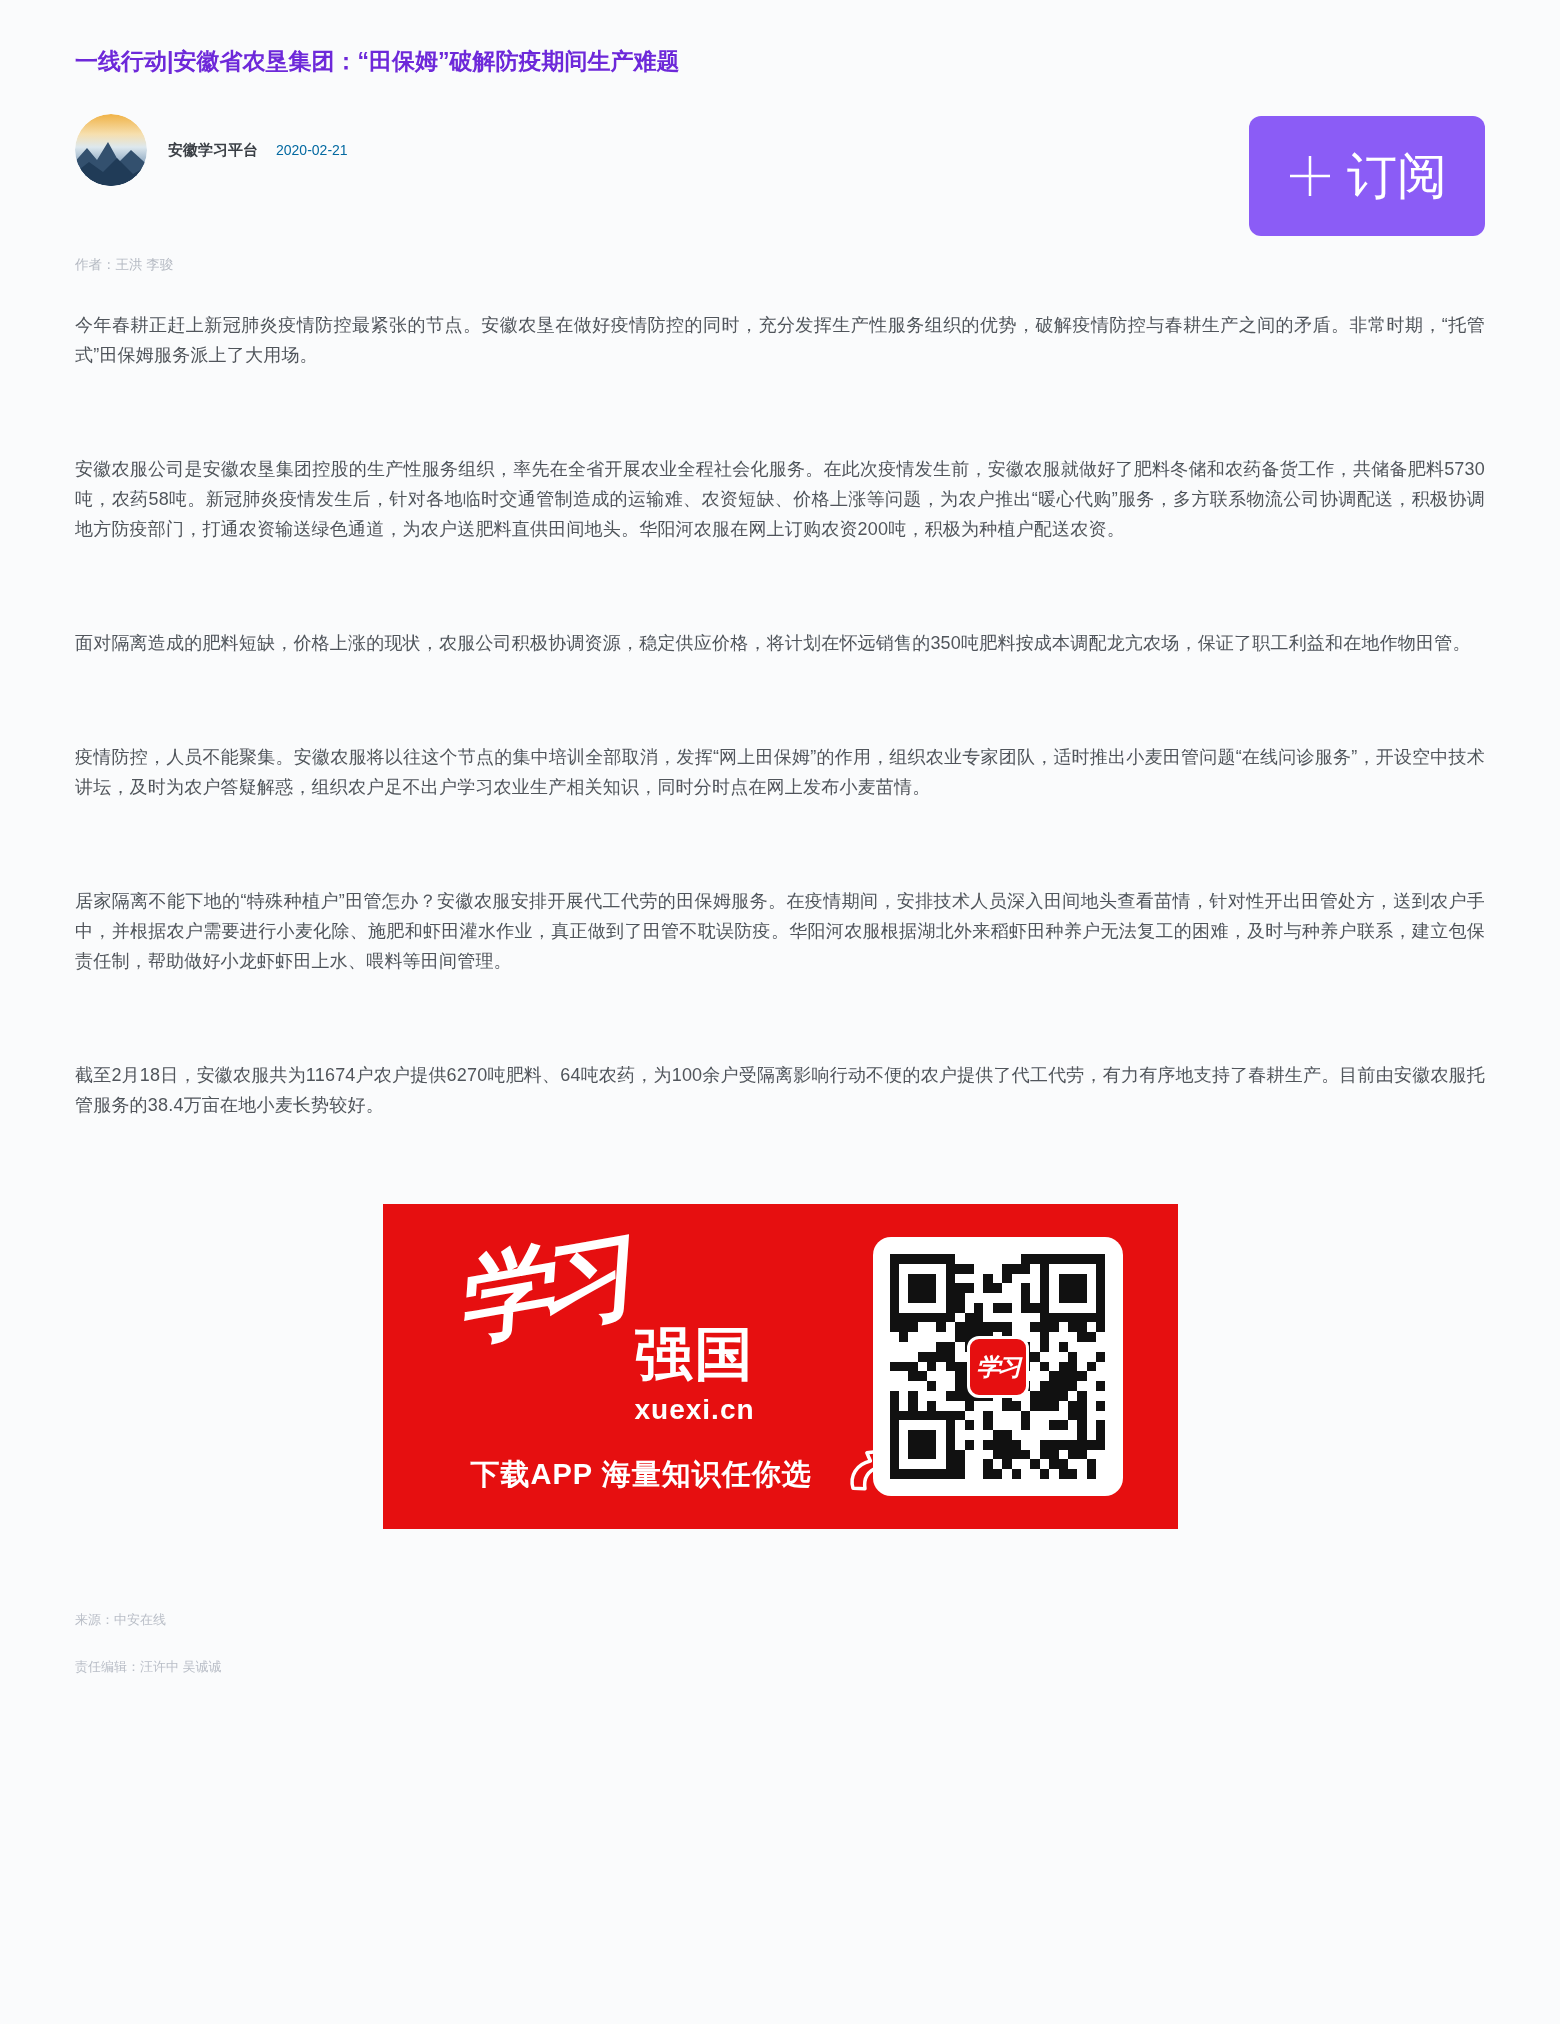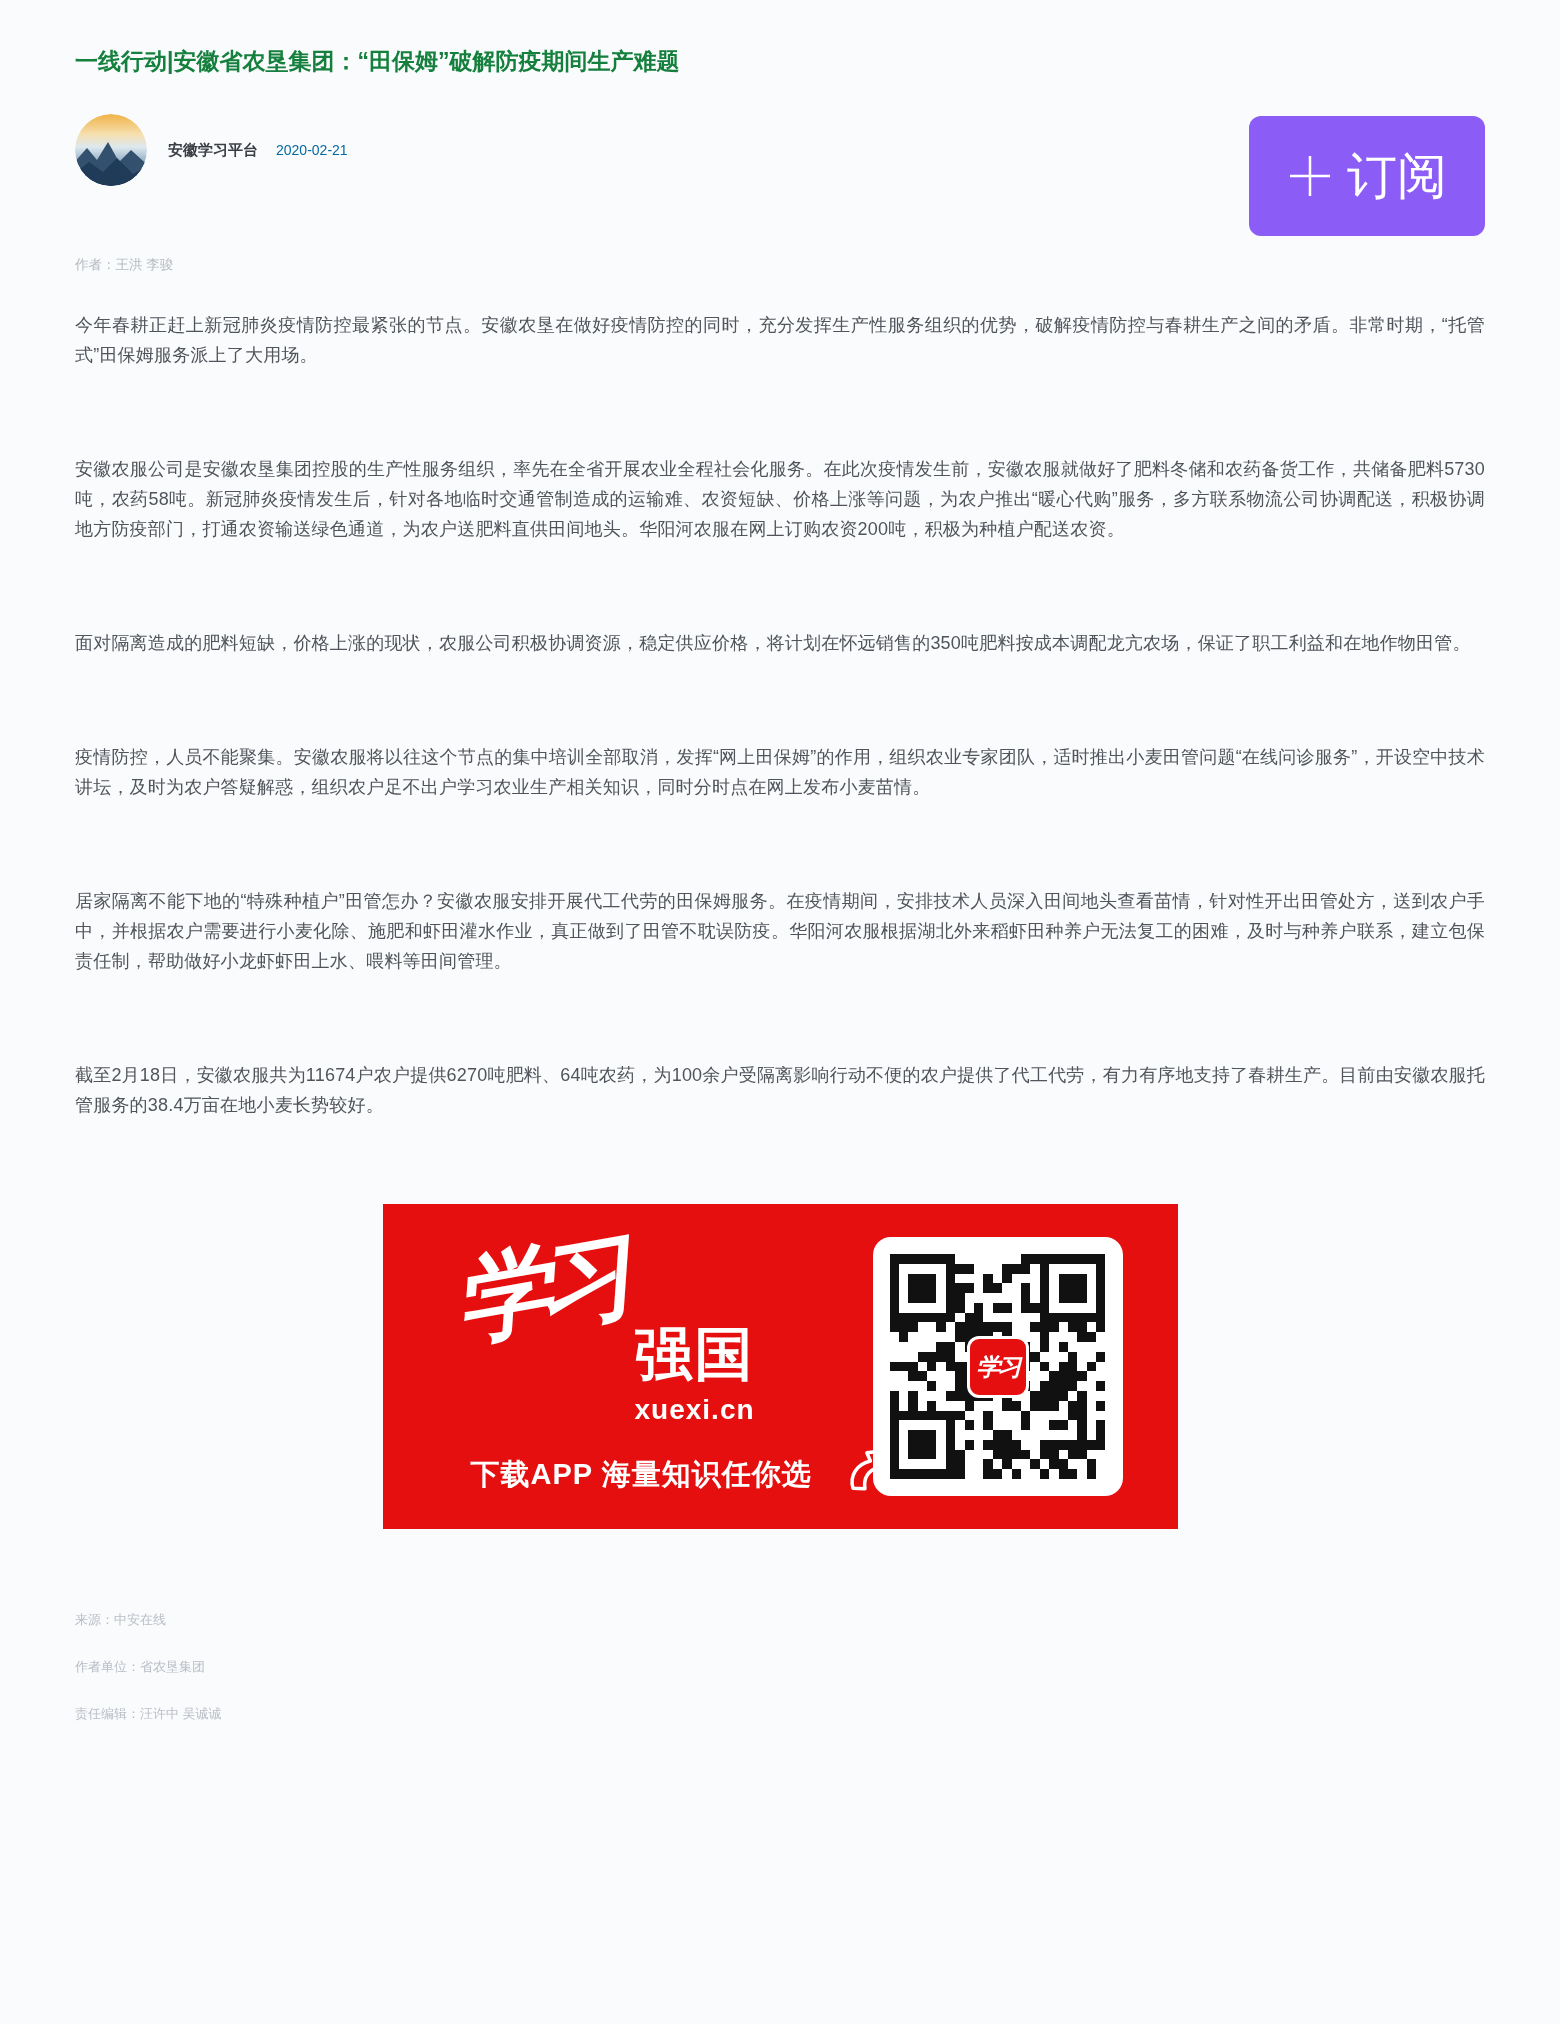--- a/index.html
+++ b/index.html
@@ -5,21 +5,21 @@
   * { margin:0; padding:0; box-sizing:border-box; }
   html,body { width:1560px; }
   body {
     min-height:2024px;
     background:#fafbfc;
     font-family:"Liberation Sans","DejaVu Sans",sans-serif;
     padding:46px 75px 146px 75px;
     color:#50555b;
   }
   .title {
-    font-size:23px; line-height:30px; font-weight:bold; color:#15803d;
+    font-size:23px; line-height:30px; font-weight:bold; color:#6d28d9;
     margin-bottom:38px;
   }
   .author-row { position:relative; height:72px; margin-bottom:70px; }
   .avatar { width:72px; height:72px; border-radius:50%; overflow:hidden; flex:none; display:block; }
   .author-meta { position:absolute; left:93px; top:0; height:72px; display:flex; align-items:center; }
   .src-name { font-size:15px; font-weight:bold; color:#3a3f45; }
   .pub-date { font-size:14px; color:#0369a1; margin-left:18px; }
   .subscribe {
     position:absolute; right:0; top:2px; width:236px; height:120px;
     border:none; border-radius:12px; background:#8b5cf6; color:#fff;
@@ -660,15 +660,14 @@
         <div></div>
         <div class="qm"></div>
         <div></div>
       </div>
     <div class="qr-center">学习</div>
   </div>
 </div>
 
 <div class="footer">
   <div>来源：中安在线</div>
-  <div>作者单位：省农垦集团</div>
   <div>责任编辑：汪许中 吴诚诚</div>
 </div>
 
 </body></html>

